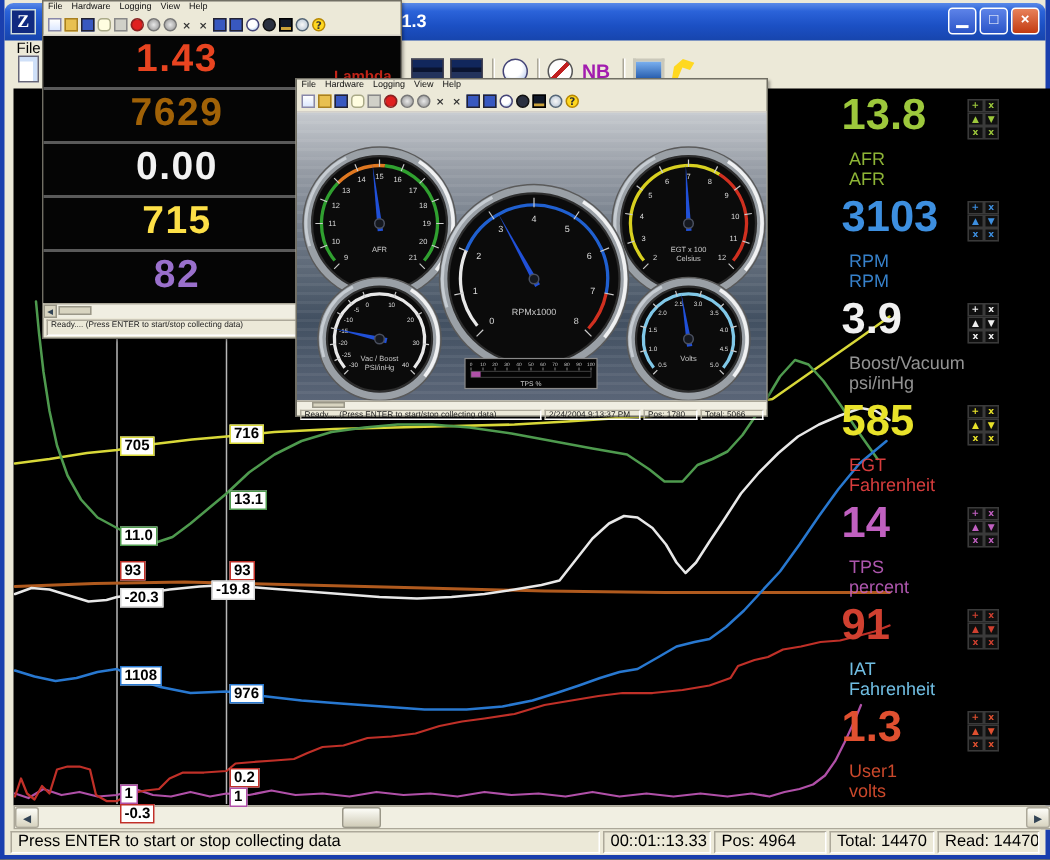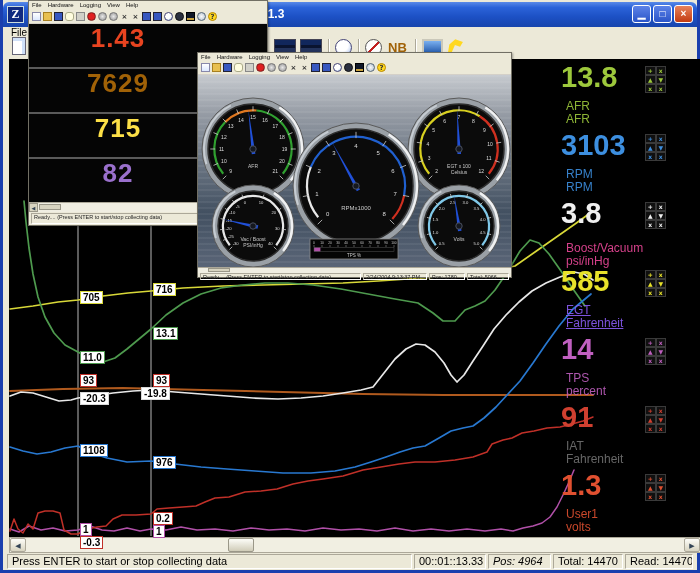--- a/index.html
+++ b/index.html
@@ -25,21 +25,21 @@
   #mw-toolbar{position:absolute;left:3px;top:36px;right:3px;height:23px;background:#ece9d8;}
   .doc-icon{position:absolute;left:6px;top:1px;width:14px;height:18px;background:#fff;border:1px solid #667;
     box-shadow:inset -3px 3px 0 #cfe0f8;}
   #mw-tools{position:absolute;left:266px;top:0;height:22px;display:flex;align-items:center;}
   .bi{height:17px;display:inline-block;margin:0 2px;}
   .b-lcd{width:22px;background:linear-gradient(180deg,#0a1430 55%,#23335c 55%),#0a1430;border:1px solid #445;
     box-shadow:inset 0 -3px 0 #caa23a, inset 0 5px 0 #11275c;}
   .b-clockg{width:17px;border-radius:50%;background:radial-gradient(circle at 40% 35%,#ffffff 45%,#9ab4e8);border:1px solid #447;}
   .b-needleg{width:17px;border-radius:50%;border:1px solid #555;
     background:linear-gradient(135deg,rgba(0,0,0,0) 44%,#c02020 44%,#c02020 56%,rgba(0,0,0,0) 56%),#fdfdfd;}
-  .b-nb{height:17px;font:bold 13px/17px "Liberation Sans",sans-serif;text-decoration:underline;color:#a16207;padding:0 2px;}
+  .b-nb{height:17px;font:bold 13px/17px "Liberation Sans",sans-serif;text-decoration:underline;color:#a21caf;padding:0 2px;}
   .b-monitor{width:21px;background:linear-gradient(#7ab0f0,#2a60b0);border:2px solid #cac8ba;border-bottom:4px solid #a8a698;}
   .b-replay{width:17px;background:#ffd820;clip-path:polygon(5% 95%,15% 35%,50% 5%,95% 20%,78% 48%,48% 38%,30% 80%);}
   .tsep{width:1px;height:16px;background:#aca899;margin:0 4px;box-shadow:1px 0 0 #fff;}
 
   
   #chart{position:absolute;left:6px;top:59px;width:692px;height:478px;background:#000;}
   #trace-svg{position:absolute;left:0;top:0;}
   .clabel{position:absolute;font:bold 10px/11px "Liberation Sans",sans-serif;background:#fff;color:#000;
     border:1px solid #888;padding:0 2px;white-space:nowrap;z-index:5;}
 
@@ -186,35 +186,35 @@
             <div>RPM</div>
           </div>
           <div class="rp-grid" style="top: 75px;">
             <div class="rp-cell" style="color: rgb(61, 143, 224);">+</div>
             <div class="rp-cell" style="color: rgb(61, 143, 224);">x</div>
             <div class="rp-cell" style="color: rgb(61, 143, 224);">▲</div>
             <div class="rp-cell" style="color: rgb(61, 143, 224);">▼</div>
             <div class="rp-cell" style="color: rgb(61, 143, 224);">x</div>
             <div class="rp-cell" style="color: rgb(61, 143, 224);">x</div>
           </div>
-          <div class="rp-value" style="color: rgb(240, 240, 240); top: 139px;">3.8</div>
-          <div class="rp-labels" style="color: #ec4899; top: 177px; margin-top: 6px;">
+          <div class="rp-value" style="color: rgb(240, 240, 240); top: 139px;">3.9</div>
+          <div class="rp-labels" style="color: #a3a3a3; top: 177px;">
             <div>Boost/Vacuum</div>
             <div>psi/inHg</div>
           </div>
           <div class="rp-grid" style="top: 143px;">
             <div class="rp-cell" style="color: rgb(240, 240, 240);">+</div>
             <div class="rp-cell" style="color: rgb(240, 240, 240);">x</div>
             <div class="rp-cell" style="color: rgb(240, 240, 240);">▲</div>
             <div class="rp-cell" style="color: rgb(240, 240, 240);">▼</div>
             <div class="rp-cell" style="color: rgb(240, 240, 240);">x</div>
             <div class="rp-cell" style="color: rgb(240, 240, 240);">x</div>
           </div>
           <div class="rp-value" style="color: rgb(232, 226, 42); top: 207px;">585</div>
-          <div class="rp-labels" style="color: #8b5cf6; top: 245px; text-decoration: underline;">
+          <div class="rp-labels" style="color: #ef4444; top: 245px;">
             <div>EGT</div>
             <div>Fahrenheit</div>
           </div>
           <div class="rp-grid" style="top: 211px;">
             <div class="rp-cell" style="color: rgb(232, 226, 42);">+</div>
             <div class="rp-cell" style="color: rgb(232, 226, 42);">x</div>
             <div class="rp-cell" style="color: rgb(232, 226, 42);">▲</div>
             <div class="rp-cell" style="color: rgb(232, 226, 42);">▼</div>
             <div class="rp-cell" style="color: rgb(232, 226, 42);">x</div>
             <div class="rp-cell" style="color: rgb(232, 226, 42);">x</div>
@@ -226,21 +226,21 @@
           </div>
           <div class="rp-grid" style="top: 279px;">
             <div class="rp-cell" style="color: rgb(192, 96, 192);">+</div>
             <div class="rp-cell" style="color: rgb(192, 96, 192);">x</div>
             <div class="rp-cell" style="color: rgb(192, 96, 192);">▲</div>
             <div class="rp-cell" style="color: rgb(192, 96, 192);">▼</div>
             <div class="rp-cell" style="color: rgb(192, 96, 192);">x</div>
             <div class="rp-cell" style="color: rgb(192, 96, 192);">x</div>
           </div>
           <div class="rp-value" style="color: rgb(208, 64, 48); top: 343px;">91</div>
-          <div class="rp-labels" style="color: #737373; top: 381px;">
+          <div class="rp-labels" style="color: #7dd3fc; top: 381px;">
             <div>IAT</div>
             <div>Fahrenheit</div>
           </div>
           <div class="rp-grid" style="top: 347px;">
             <div class="rp-cell" style="color: rgb(208, 64, 48);">+</div>
             <div class="rp-cell" style="color: rgb(208, 64, 48);">x</div>
             <div class="rp-cell" style="color: rgb(208, 64, 48);">▲</div>
             <div class="rp-cell" style="color: rgb(208, 64, 48);">▼</div>
             <div class="rp-cell" style="color: rgb(208, 64, 48);">x</div>
             <div class="rp-cell" style="color: rgb(208, 64, 48);">x</div>
@@ -262,21 +262,21 @@
     </div>
 
     <div id="mw-hscroll">
       <span class="sb-arrow" style="left:0;">◀</span>
       <span class="sb-thumb" style="left:218px;width:26px;"></span>
       <span class="sb-arrow" style="right:0;">▶</span>
     </div>
     <div id="mw-status">
       <span class="seg" style="flex:1;">Press ENTER to start or stop collecting data</span>
       <span class="seg" style="width:72px;">00::01::13.33</span>
-      <span class="seg" style="width:63px;font-style:italic;">Pos: 4964</span>
+      <span class="seg" style="width:75px;">Pos: 4964</span>
       <span class="seg" style="width:70px;">Total: 14470</span>
       <span class="seg" style="width:68px;">Read: 14470</span>
     </div>
   </div>
 
   <div id="readout-window" class="child">
     <div class="c-menu" id="ro-menu"><span>File</span><span>Hardware</span><span>Logging</span><span>View</span><span>Help</span></div>
     <div class="c-tools" id="ro-tools">
         <span class="ti t-new-file"></span>
         <span class="ti t-open-folder"></span>
@@ -296,20 +296,23 @@
         <span class="ti t-zoom"></span>
         <span class="ti t-help">?</span>
       </div>
     <div id="ro-display">
         <div class="ro-row">
           <div class="ro-val" style="color: rgb(232, 68, 32);">1.43</div>
           <div class="ro-lbl">Lambda</div>
         </div>
         <div class="ro-row">
           <div class="ro-val" style="color: #a16207;">7629</div>
+        </div>
+        <div class="ro-row">
+          <div class="ro-val" style="color: rgb(242, 242, 242);">0.00</div>
         </div>
         <div class="ro-row">
           <div class="ro-val" style="color: #fde047;">715</div>
         </div>
         <div class="ro-row">
           <div class="ro-val" style="color: rgb(154, 112, 204);">82</div>
         </div>
       </div>
     <div class="mini-scroll" style="height:10px;">
       <span class="mini-ar" style="left:0;">◀</span>

